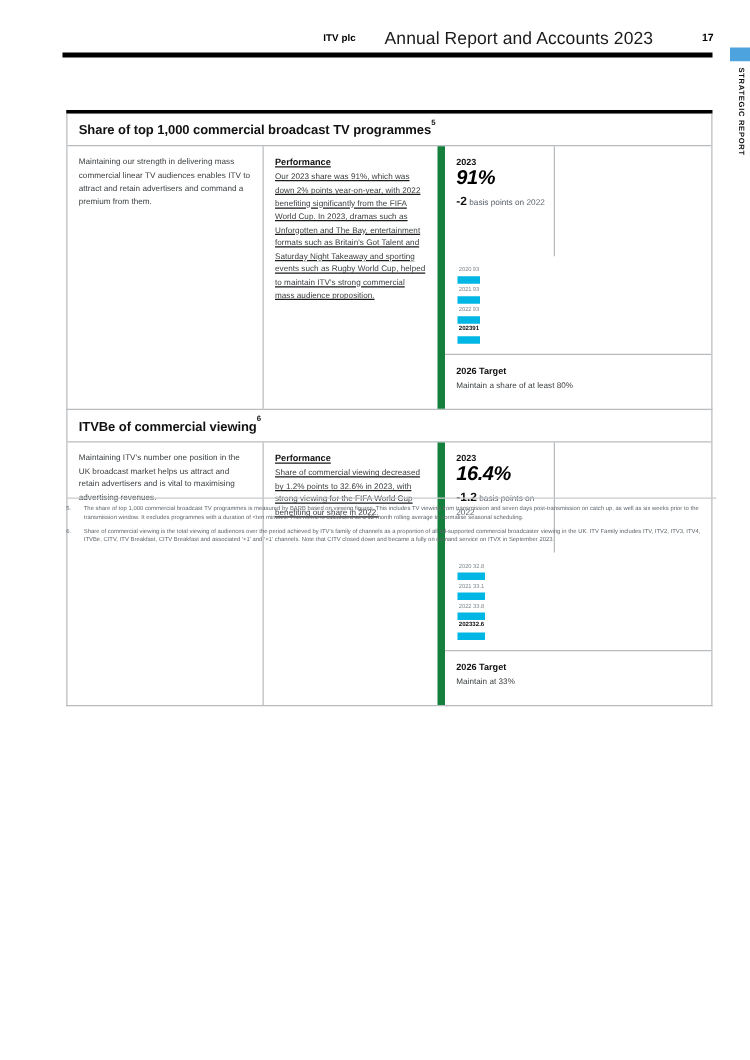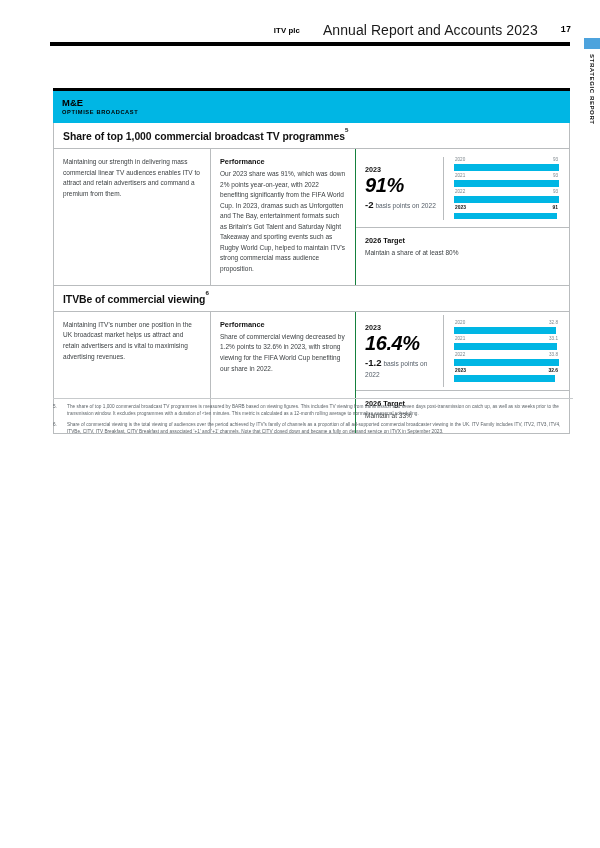--- a/index.html
+++ b/index.html
@@ -35,22 +35,22 @@
     font-size: 7.8px;
     color: #000;
   }
   .header-title {
     font-size: 14px;
     color: #1a1a1a;
   }
   .page-number {
     font-weight: bold;
     font-size: 8.4px;
+    margin-left: 16px;
     color: #000;
-    font-family: Liberation Mono, monospace;
   }
   .header-rule {
     position: absolute;
     top: 42px;
     left: 50px;
     width: 520px;
     height: 4px;
     background: #000000;
   }
 
@@ -138,34 +138,36 @@
     width: 157px;
     flex: 0 0 157px;
     padding: 8px 10px 10px 9px;
     border-right: 1px solid #b9bcbe;
     box-sizing: border-box;
   }
   .col-performance {
     width: 145px;
     flex: 0 0 145px;
     padding: 8px 9px 10px 9px;
-    border-right: 1px solid #15803d;
-    box-sizing: border-box;
+    border-right: 6px solid #15803d;
+    box-sizing: border-box;
+    text-decoration: underline;
   }
   .col-right {
     flex: 1 1 auto;
     display: flex;
     flex-direction: column;
     box-sizing: border-box;
   }
   .right-top {
     display: flex;
-    align-items: center;
+    align-items: flex-start;
     border-bottom: 1px solid #b9bcbe;
     min-height: 72px;
+    flex-direction: column;
   }
   .col-value {
     width: 88px;
     flex: 0 0 88px;
     padding: 8px 6px 8px 9px;
     border-right: 1px solid #b9bcbe;
     box-sizing: border-box;
   }
   .col-chart {
     flex: 1 1 auto;
@@ -192,21 +194,21 @@
   }
 
   
   .year-label {
     font-size: 7.2px;
     font-weight: bold;
     color: #111;
     margin-bottom: 1px;
   }
   .big-value {
-    font-size: 20px;
+    font-size: 16px;
     font-weight: bold;
     font-style: italic;
     color: #000;
     line-height: 1.04;
     letter-spacing: -0.02em;
     margin: 1px 0 3px 0;
   }
   .delta-line {
     font-size: 6.6px;
     color: #57606a;
@@ -293,24 +295,20 @@
 <div class="header-rule"></div>
 
 <div class="side-tab">
   <div class="side-tab-cap"></div>
   <div class="side-tab-label">STRATEGIC REPORT</div>
 </div>
 
 <div class="block">
   <div class="block-topbar"></div>
 
-  <div class="me-band">
-    <div class="me-title">M&amp;E</div>
-    <div class="me-sub">OPTIMISE BROADCAST</div>
-  </div>
 
   <div class="kpi-group">
     <div class="kpi-heading">
       <span>Share of top 1,000 commercial broadcast TV programmes</span><sup>5</sup>
     </div>
     <div class="kpi-body">
 
       <div class="col-rationale">
         <div class="body-text">Maintaining our strength in delivering mass commercial linear TV audiences enables ITV to attract and retain advertisers and command a premium from them.</div>
       </div>

